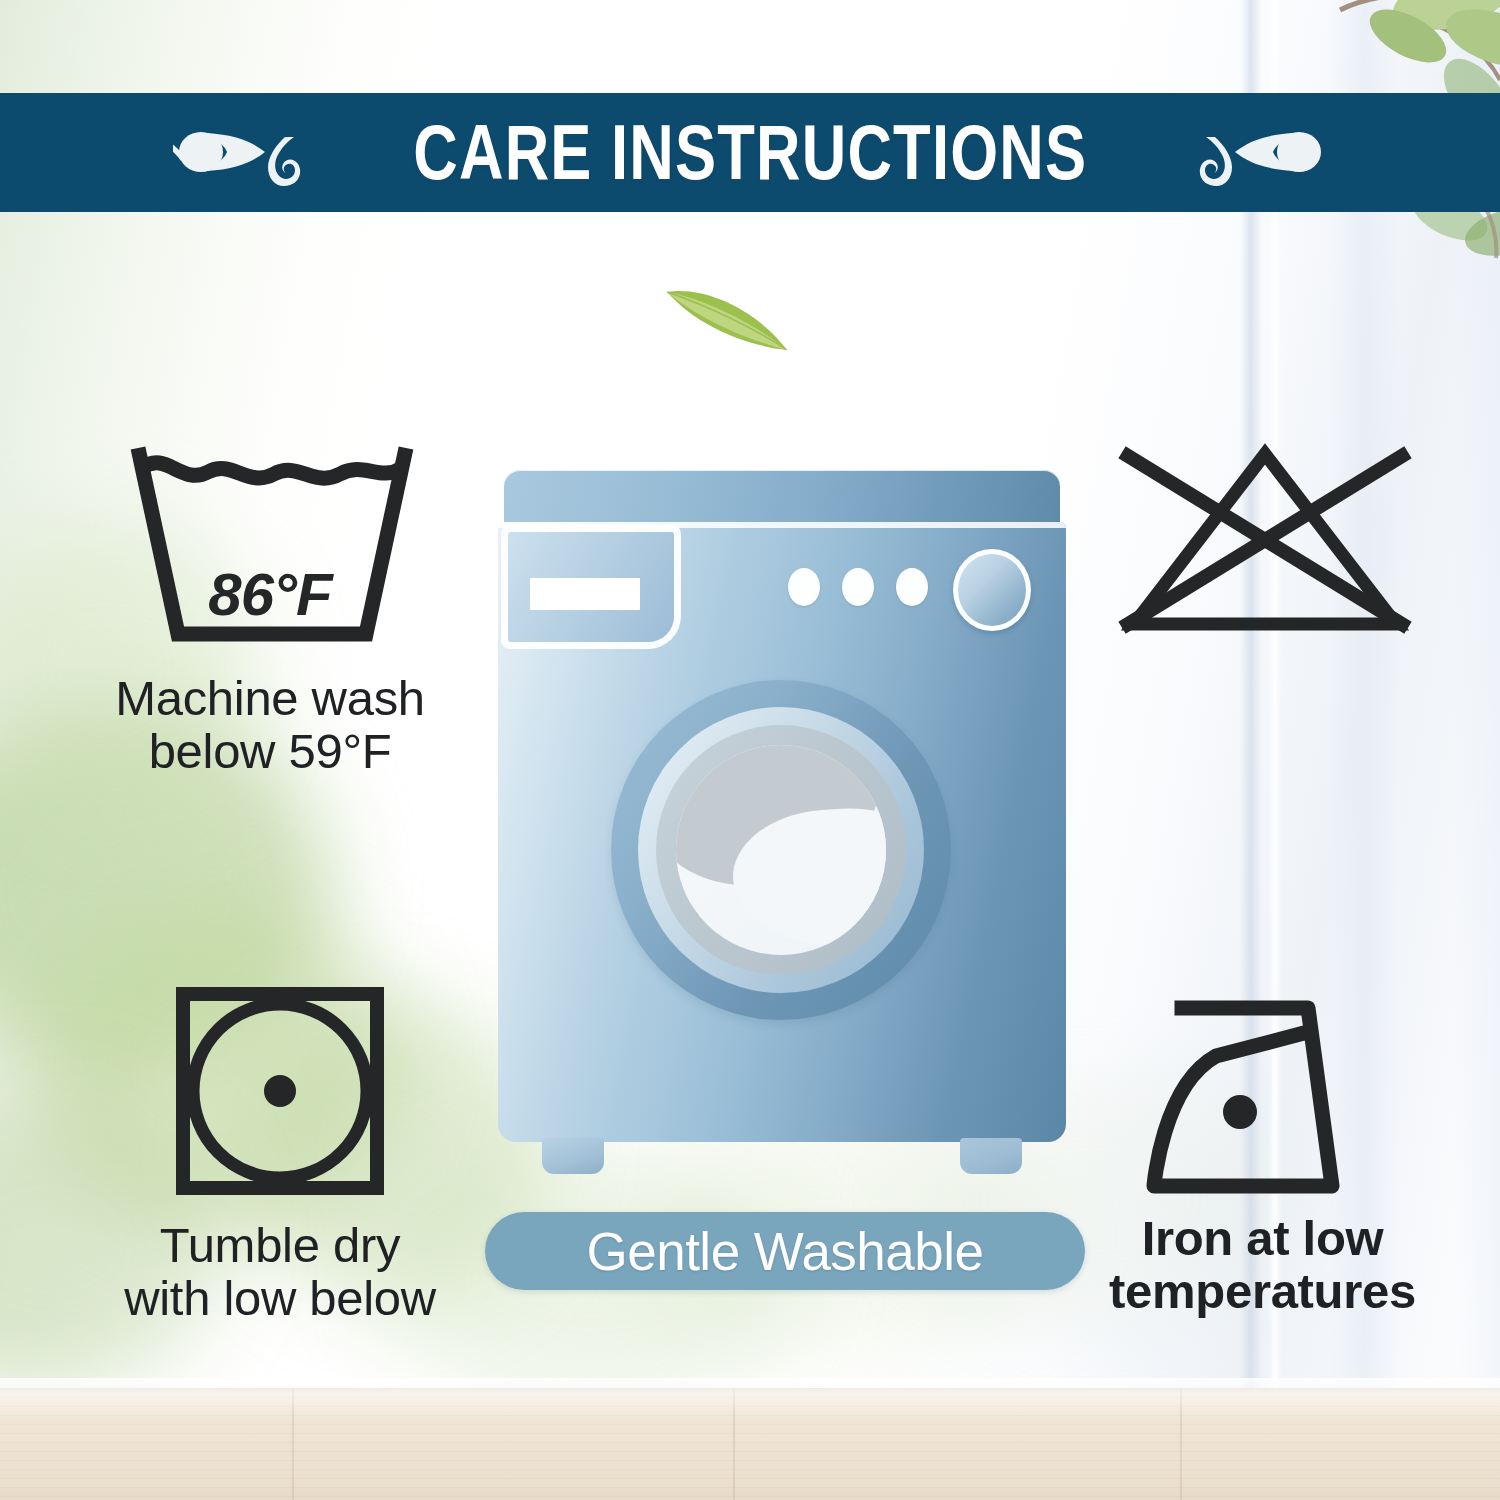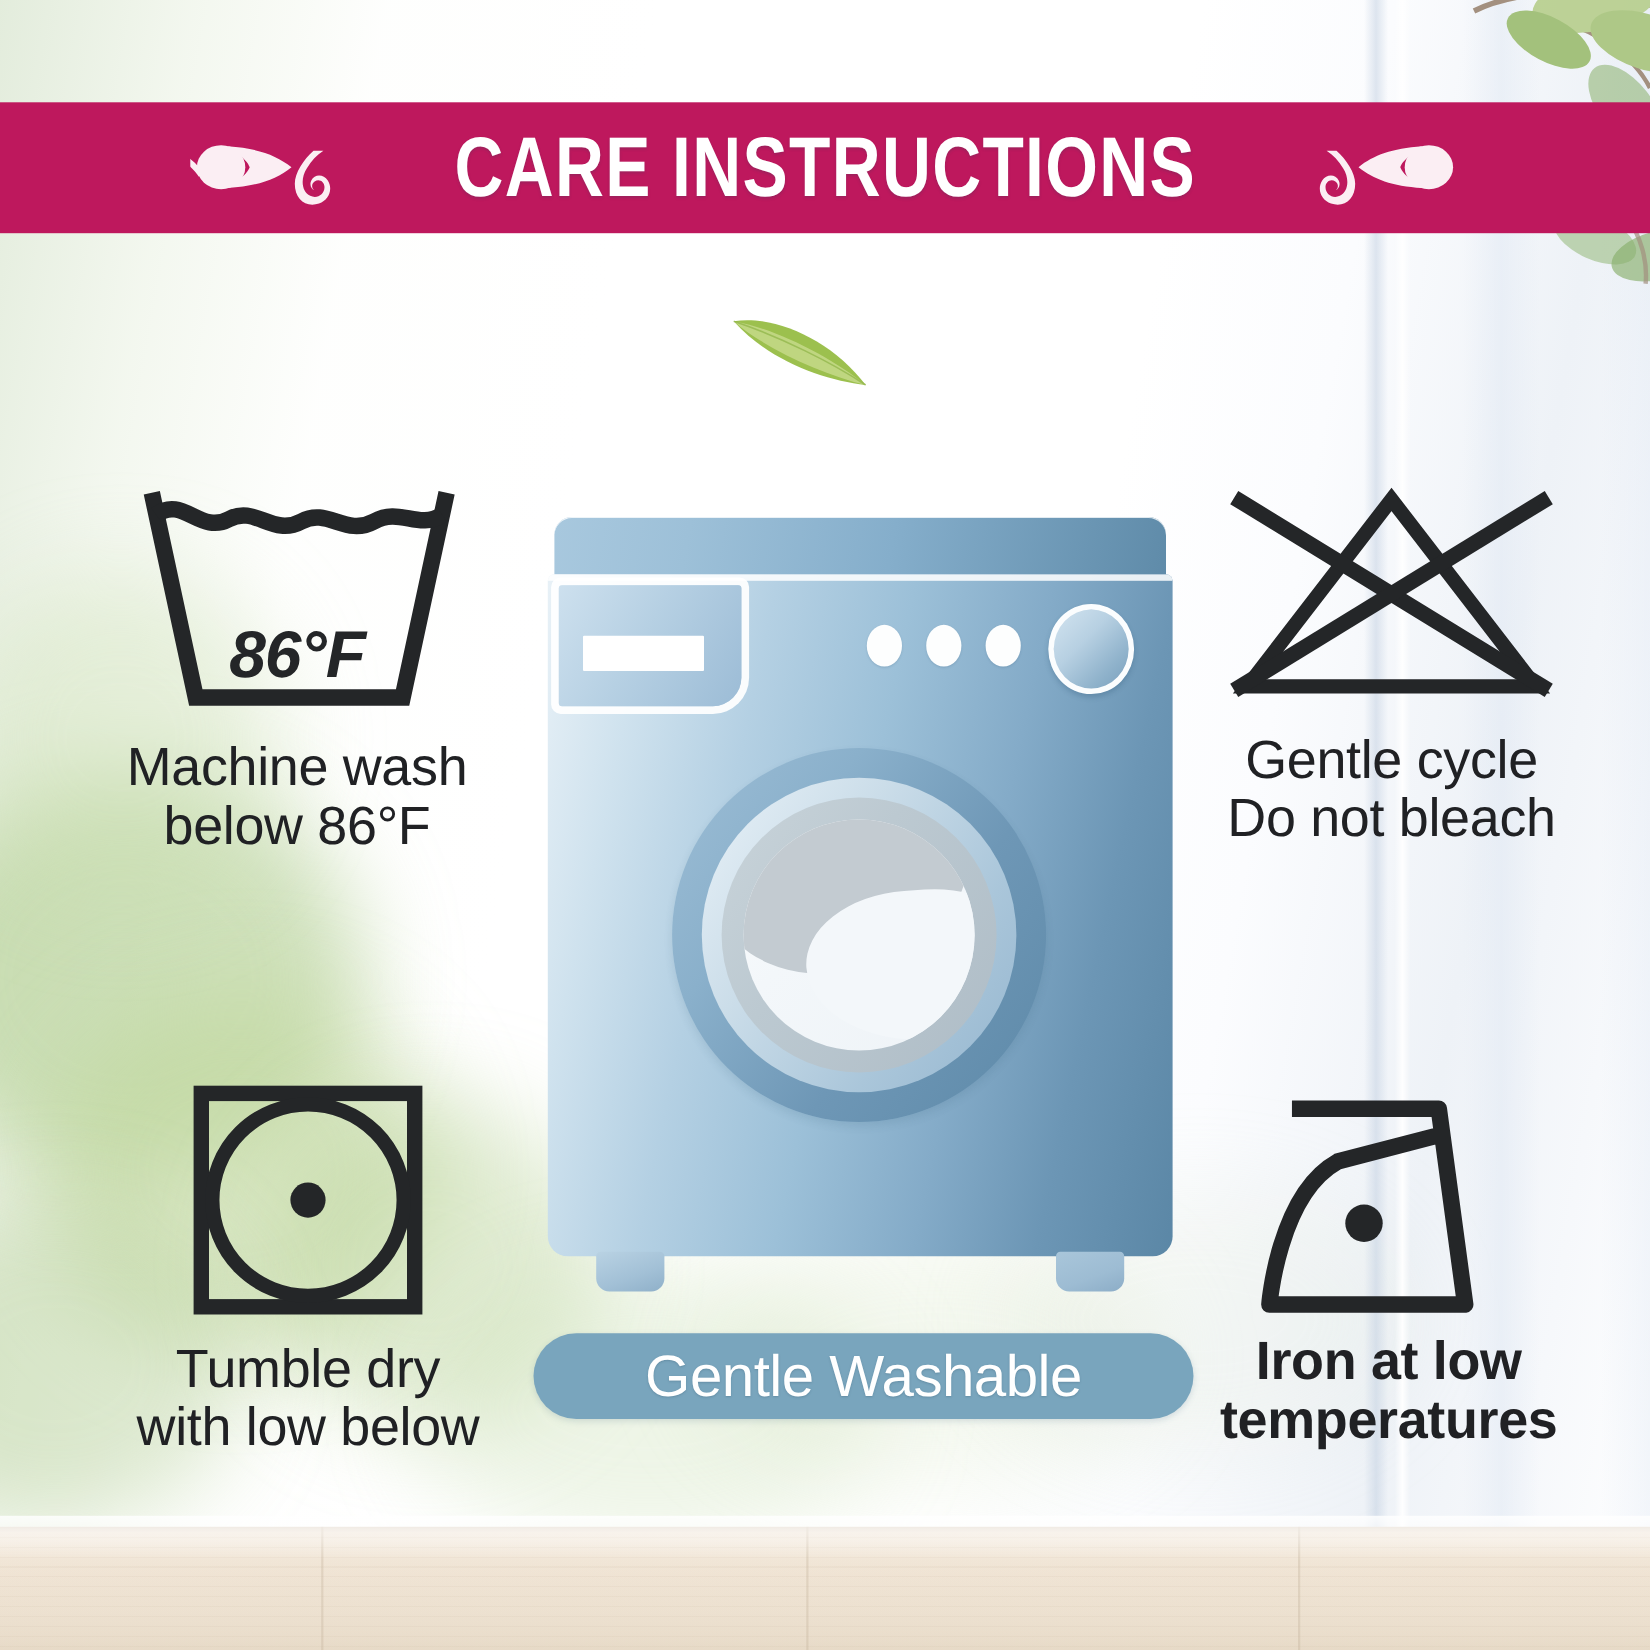--- a/index.html
+++ b/index.html
@@ -68,21 +68,21 @@
   }
   .table-seam{ position:absolute; top:0; bottom:0; width:2px; background:rgba(196,178,155,.35); }
   .table-haze{
     position:absolute; left:0; right:0; top:-10px; height:40px;
     background:linear-gradient(180deg,rgba(255,255,255,.85),rgba(255,255,255,0));
   }
 
   
   #header-banner{
     position:absolute; left:0; top:93px; width:1500px; height:119px;
-    background:#be185d;
+    background:#0c4a6e;
     display:flex; align-items:center; justify-content:center;
     overflow:hidden;
   }
   #header-banner .ornament{ flex:0 0 auto; opacity:.93; }
   #banner-title{
     color:#ffffff;
     font-size:77px;
     font-weight:700;
     letter-spacing:1.5px;
     transform:scaleX(.80);
@@ -300,33 +300,31 @@
     <svg width="300" height="212" viewBox="0 0 300 212">
       <path d="M12 8 L 30 8 L 36 36 L 272 36 L 288 8 L 300 8" fill="none" stroke="transparent"></path>
 
       <path d="M18 10 L 58 196 L 246 196 L 286 10" fill="none" stroke="#242628" stroke-width="15" stroke-linejoin="miter"></path>
 
       <path d="M22 30 C 46 12, 62 48, 88 34 C 112 21, 128 50, 154 36 C 178 23, 194 50, 220 36 C 244 23, 260 44, 282 30" fill="none" stroke="#242628" stroke-width="15" stroke-linecap="butt"></path>
     </svg>
   </div>
   <div class="tub-temp" style="left:50%; top:122px; transform:translateX(-50%);">86°F</div>
   <div class="care-label">Machine wash
-below 86°F</div>
+below 59°F</div>
 </div>
 
 <div class="care-item" id="item-bleach">
   <div class="care-icon">
     <svg width="310" height="205" viewBox="0 0 310 205">
       <path d="M155 16 L 286 186 L 24 186 Z" fill="none" stroke="#242628" stroke-width="13" stroke-linejoin="miter"></path>
       <line x1="18" y1="18" x2="292" y2="186" stroke="#242628" stroke-width="14" stroke-linecap="square"></line>
       <line x1="292" y1="18" x2="18" y2="186" stroke="#242628" stroke-width="14" stroke-linecap="square"></line>
     </svg>
   </div>
-  <div class="care-label">Gentle cycle
-Do not bleach</div>
 </div>
 
 <div class="care-item" id="item-dry">
   <div class="care-icon">
     <svg width="212" height="212" viewBox="0 0 212 212">
       <rect x="9" y="9" width="194" height="194" fill="none" stroke="#242628" stroke-width="14"></rect>
       <circle cx="106" cy="106" r="87" fill="none" stroke="#242628" stroke-width="13"></circle>
       <circle cx="106" cy="106" r="16" fill="#242628"></circle>
     </svg>
   </div>

